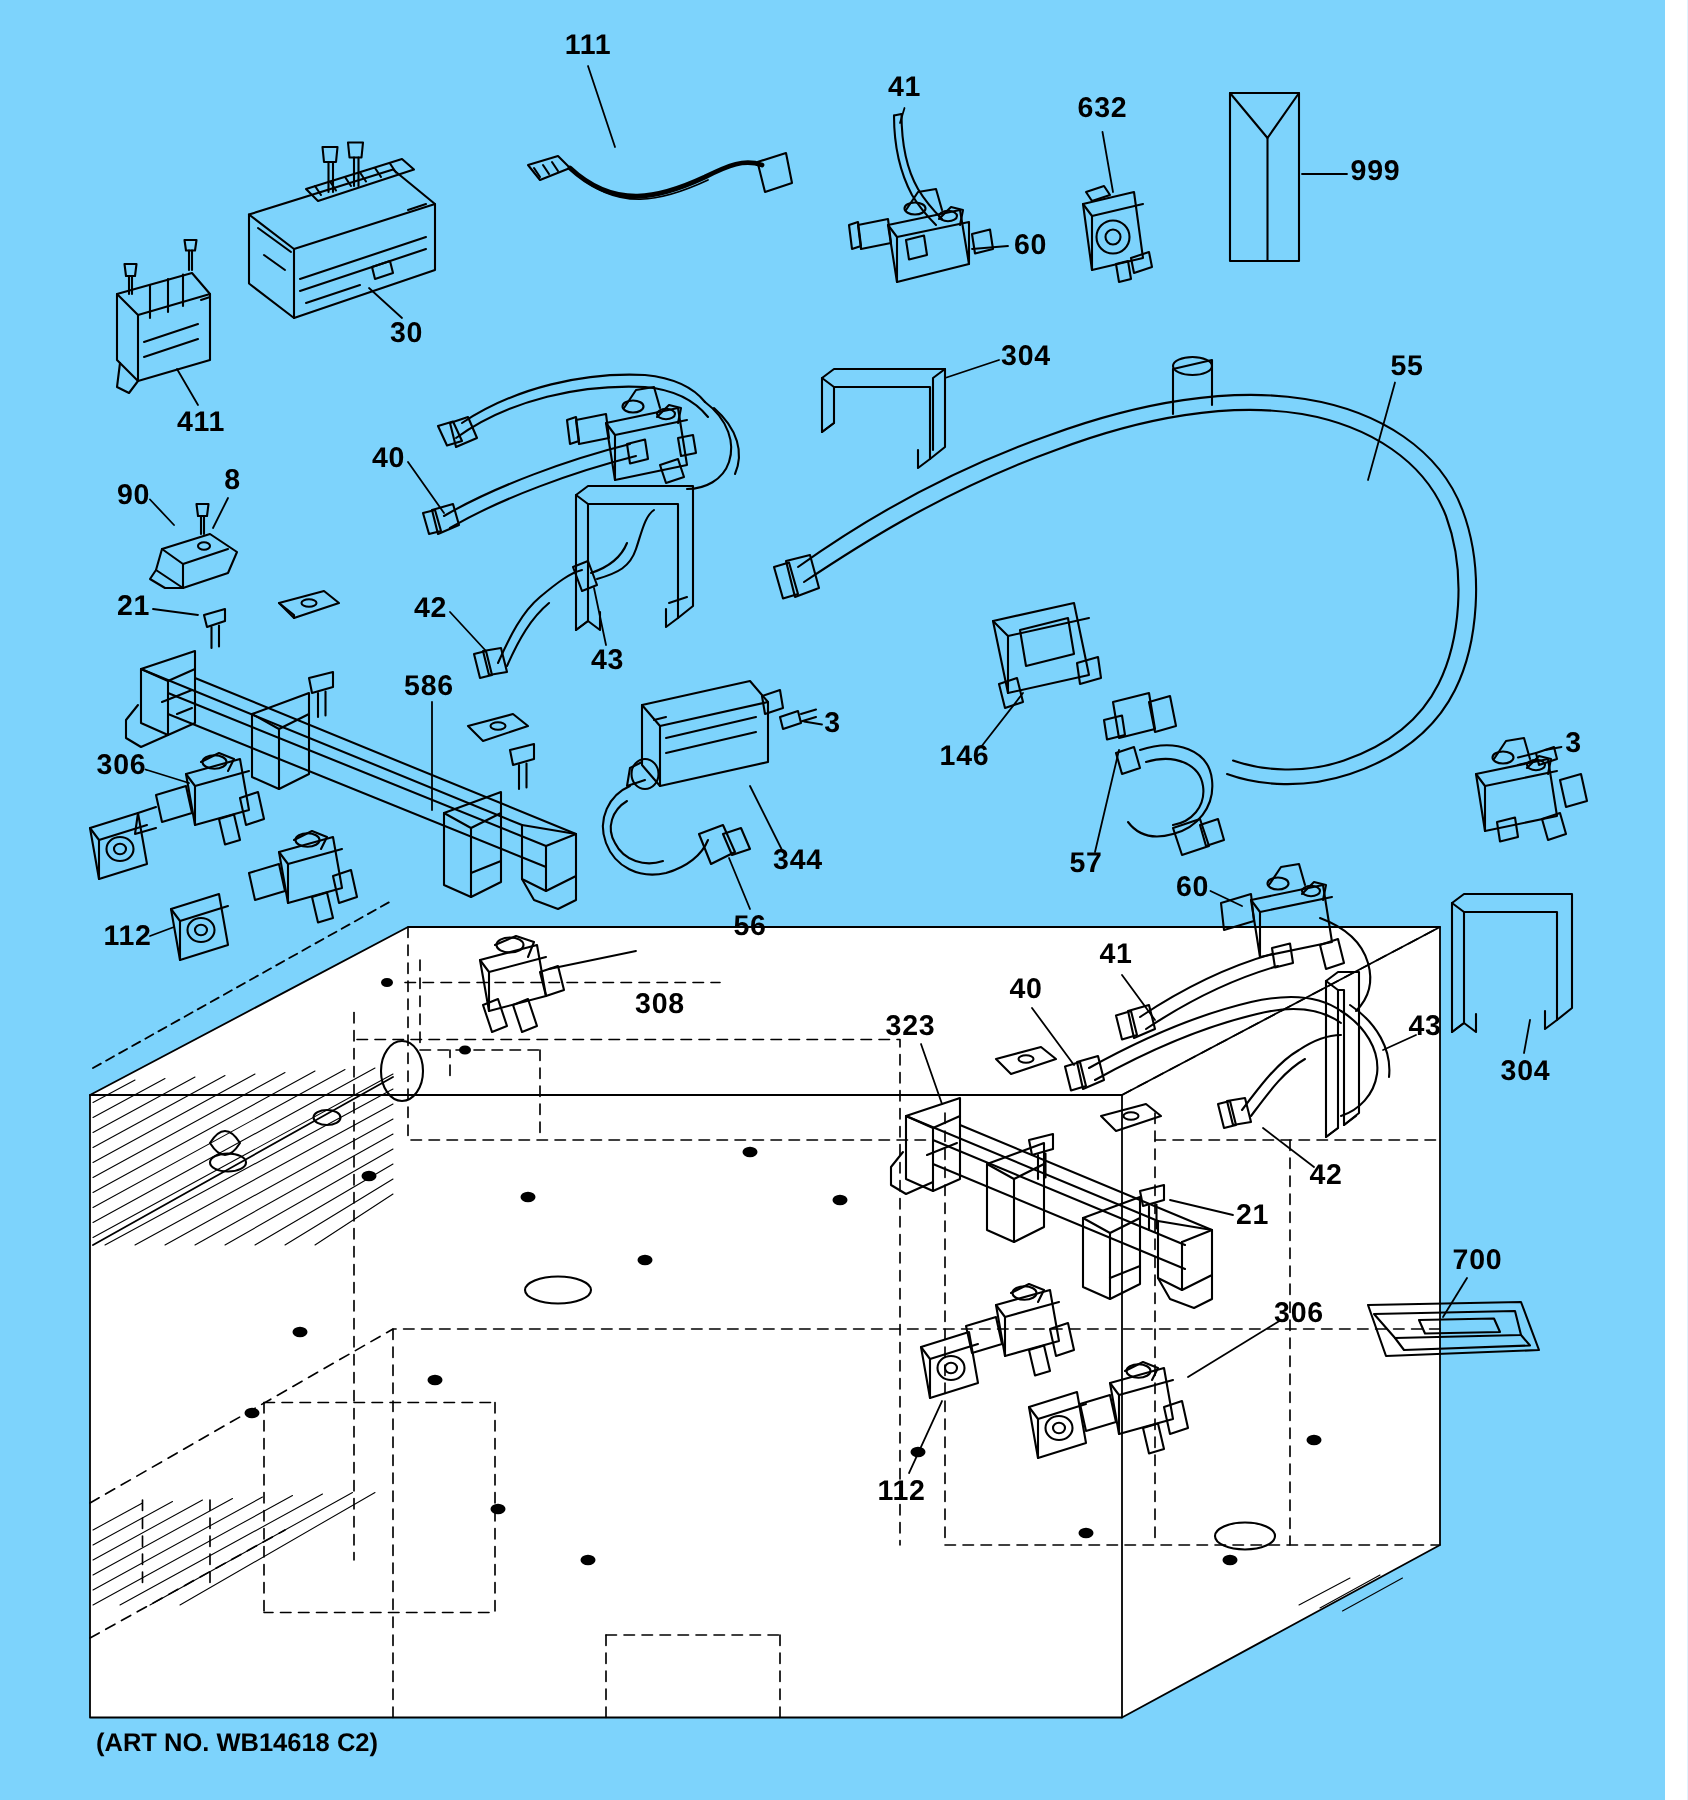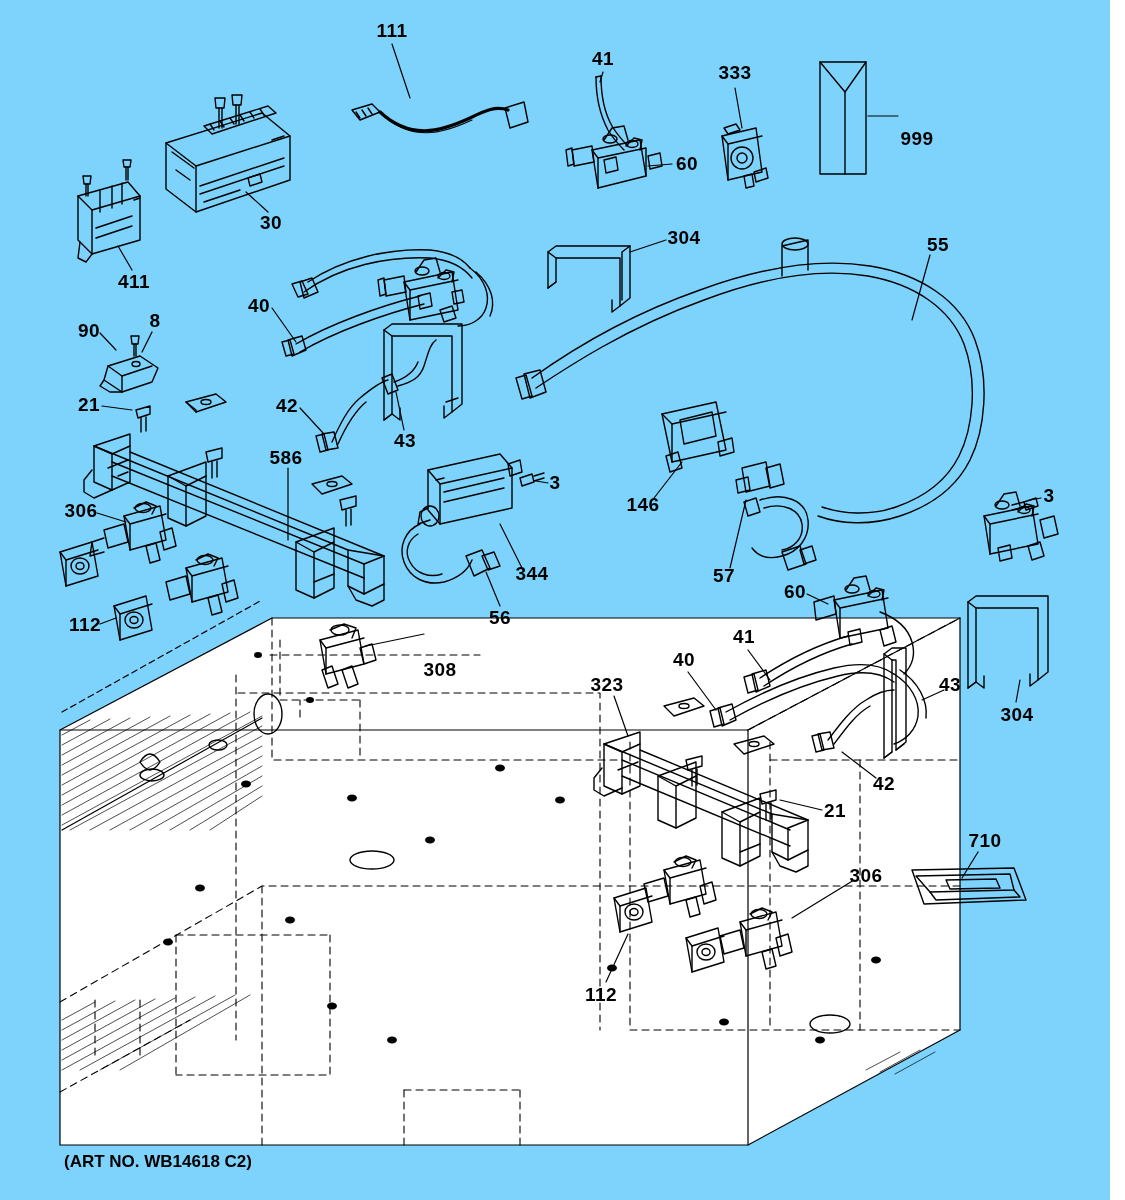--- a/index.html
+++ b/index.html
@@ -648,22 +648,22 @@
         <path d="M978 852 L962 878"></path>
         <path d="M854 880 L792 918"></path>
         <path d="M606 982 L628 934"></path>
       </g>
 
     </g>
   </svg>
 
   <div class="callout" style="left:392px; top:31px;">111</div>
   <div class="callout" style="left:603px; top:59px;">41</div>
-  <div class="callout" style="left:735px; top:73px;">333</div>
-  <div class="callout" style="left:917px; top:115px;margin-top:24px;">999</div>
+  <div class="callout" style="left:735px; top:73px;">632</div>
+  <div class="callout" style="left:917px; top:115px;">999</div>
   <div class="callout" style="left:687px; top:164px;">60</div>
   <div class="callout" style="left:271px; top:223px;">30</div>
   <div class="callout" style="left:684px; top:238px;">304</div>
   <div class="callout" style="left:938px; top:245px;">55</div>
   <div class="callout" style="left:134px; top:282px;">411</div>
   <div class="callout" style="left:259px; top:306px;">40</div>
   <div class="callout" style="left:89px; top:331px;">90</div>
   <div class="callout" style="left:155px; top:321px;">8</div>
   <div class="callout" style="left:89px; top:405px;">21</div>
   <div class="callout" style="left:287px; top:406px;">42</div>
@@ -679,19 +679,19 @@
   <div class="callout" style="left:500px; top:618px;">56</div>
   <div class="callout" style="left:795px; top:592px;">60</div>
   <div class="callout" style="left:440px; top:634px;margin-top:36px;">308</div>
   <div class="callout" style="left:744px; top:637px;">41</div>
   <div class="callout" style="left:684px; top:660px;">40</div>
   <div class="callout" style="left:950px; top:685px;">43</div>
   <div class="callout" style="left:607px; top:685px;">323</div>
   <div class="callout" style="left:1017px; top:715px;">304</div>
   <div class="callout" style="left:884px; top:784px;">42</div>
   <div class="callout" style="left:835px; top:811px;">21</div>
-  <div class="callout" style="left:985px; top:841px;">710</div>
+  <div class="callout" style="left:985px; top:841px;">700</div>
   <div class="callout" style="left:866px; top:876px;">306</div>
   <div class="callout" style="left:601px; top:995px;">112</div>
 
   <div id="art-number">(ART NO. WB14618 C2)</div>
 
 </div>
 
 </body></html>

